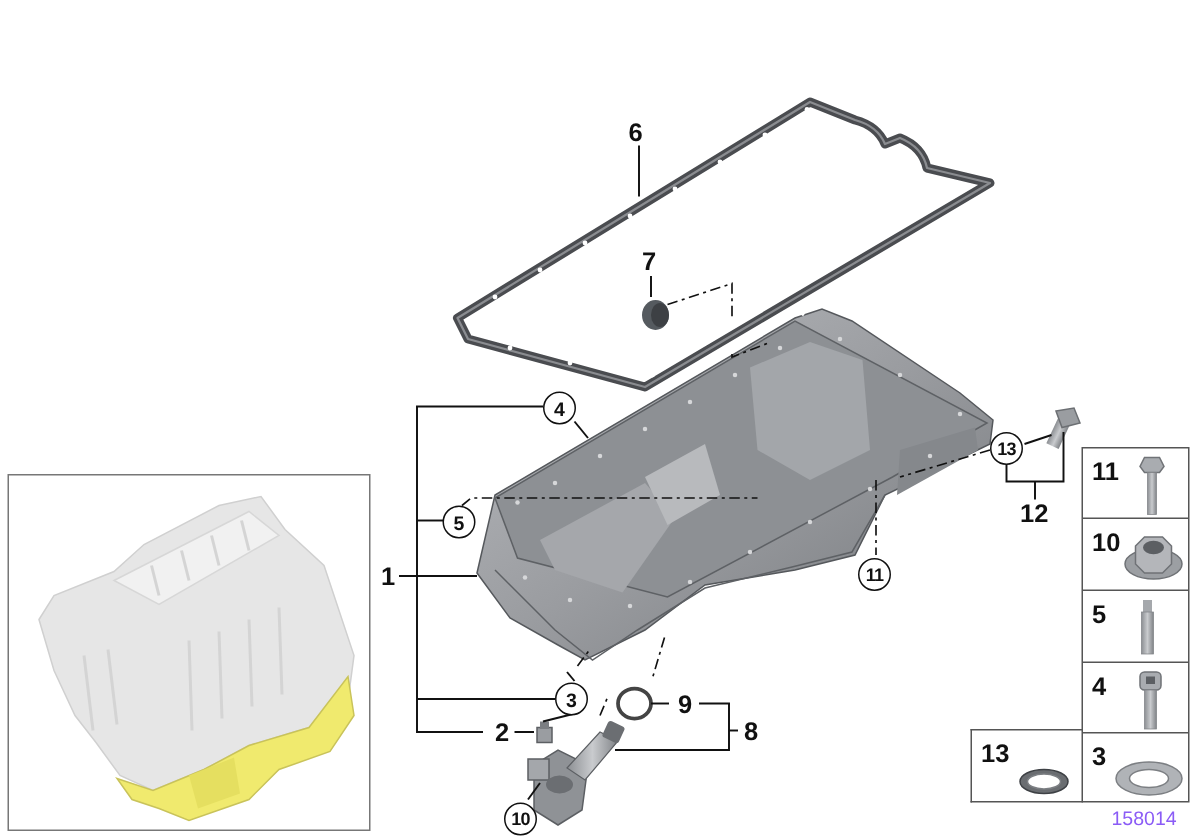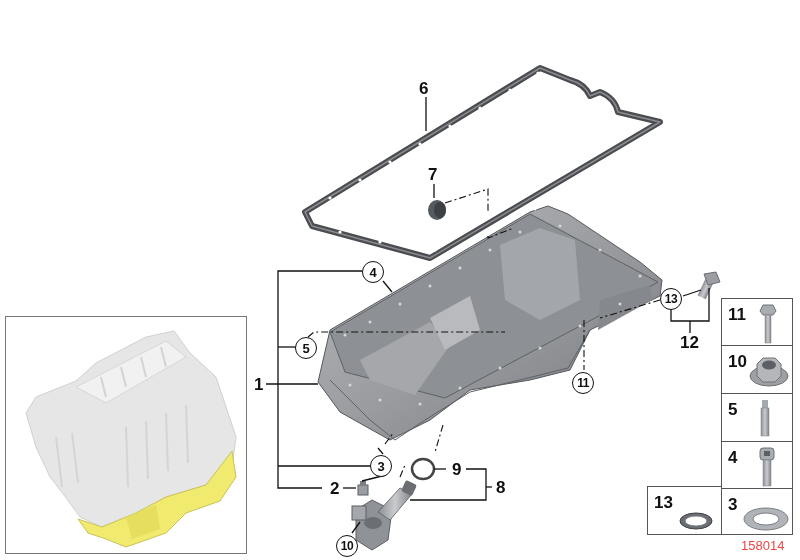--- a/index.html
+++ b/index.html
@@ -8,21 +8,21 @@
   .num{position:absolute;font-weight:bold;font-size:17px;color:#111;line-height:1;}
   .circ{position:absolute;width:22px;height:22px;border:1.6px solid #111;border-radius:50%;background:#fff;font-weight:bold;font-size:13px;color:#111;display:flex;align-items:center;justify-content:center;box-sizing:border-box;}
   .circ.sm{font-size:12px;letter-spacing:-0.5px;}
   svg.main{position:absolute;left:0;top:0;}
   .inset{position:absolute;left:5px;top:316px;width:242px;height:238px;border:1px solid #777;box-sizing:border-box;background:#fff;overflow:hidden;}
   .parts{position:absolute;left:721px;top:298px;width:72px;height:237px;border:1px solid #555;box-sizing:border-box;}
   .cell{position:absolute;left:0;width:70px;border-bottom:1px solid #555;box-sizing:border-box;}
   .cell .lbl{position:absolute;left:6px;top:6px;font-weight:bold;font-size:17px;color:#111;}
   .cell13{position:absolute;left:647px;top:486px;width:75px;height:49px;border:1px solid #555;border-right:none;box-sizing:border-box;}
   .cell13 .lbl{position:absolute;left:6px;top:6px;font-weight:bold;font-size:17px;color:#111;}
-  .docnum{position:absolute;left:741px;top:538px;font-size:13px;color:#ef4444;}
+  .docnum{position:absolute;left:741px;top:538px;font-size:13px;color:#8b5cf6;}
 </style>
 </head>
 <body>
 
 <svg class="main" width="800" height="560" viewBox="0 0 800 560">
   <defs>
     <linearGradient id="panG" x1="0" y1="0" x2="1" y2="1">
       <stop offset="0" stop-color="#b9bbbf"></stop>
       <stop offset="0.5" stop-color="#9a9ca0"></stop>
       <stop offset="1" stop-color="#74777b"></stop>

